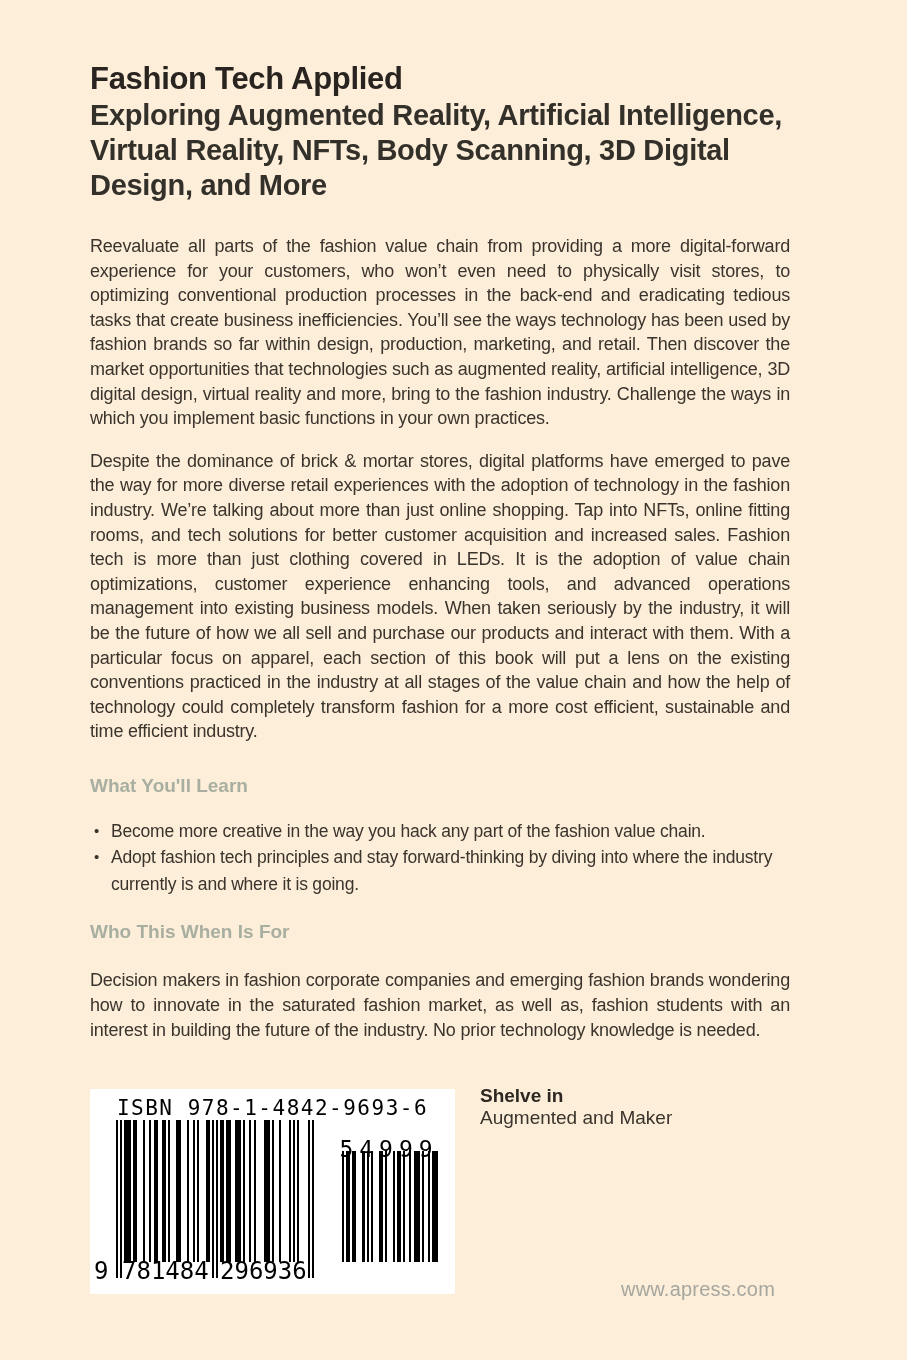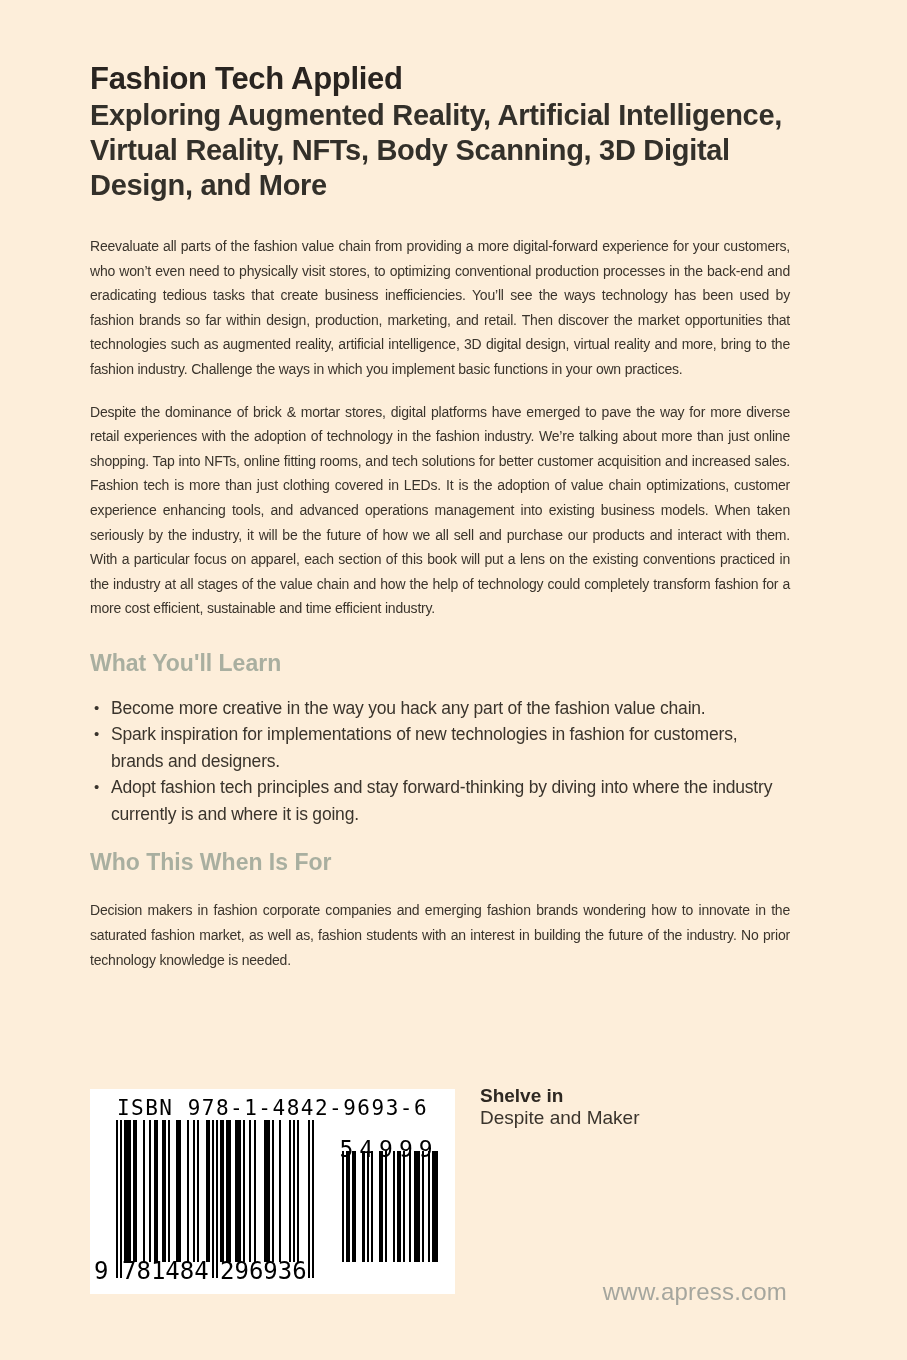--- a/index.html
+++ b/index.html
@@ -17,27 +17,27 @@
   }
   .title{
     margin:0;font-size:31px;line-height:37px;font-weight:700;
     color:#292420;letter-spacing:-0.3px;
   }
   .subtitle{
     margin:1px 0 0 0;font-size:29px;line-height:35px;font-weight:700;
     color:#33302a;letter-spacing:-0.3px;
   }
   .body-para{
-    margin:0;font-size:14px;line-height:24.6px;
+    margin:0;font-size:18px;line-height:24.6px;
     text-align:justify;
   }
   .para-1{margin-top:31px;}
   .para-2{margin-top:18px;}
   .section-heading{
-    margin:0;font-size:23px;line-height:22px;font-weight:700;
+    margin:0;font-size:19px;line-height:22px;font-weight:700;
     color:var(--heading,#a9afa0);letter-spacing:0;
   }
   .learn-heading{margin-top:31px;}
   .audience-heading{margin-top:24px;}
   .bullet-list{
     list-style:none;margin:21px 0 0 0;padding:0;
     font-size:17.5px;line-height:26.5px;
   }
   .bullet-list li{
     position:relative;padding-left:21px;margin:0;
@@ -83,40 +83,39 @@
   
   .meta{
     position:absolute;left:480px;top:1085px;
     font-size:19px;line-height:21.5px;
   }
   .meta-label{font-weight:700;color:#2e2822;}
   .meta-value{font-weight:400;color:#3a342c;}
   .meta-block + .meta-block{margin-top:16px;}
   
   .site{
-    position:absolute;right:120px;top:1278px;
-    font-size:24px;color:var(--muted,#a5a69e);letter-spacing:0.2px;
+    position:absolute;right:132px;top:1278px;
+    font-size:20px;color:var(--muted,#a5a69e);letter-spacing:0.2px;
   }
 </style>
 </head>
 <body>
 
 <div class="page">
 
   <div class="content">
     <h1 class="title">Fashion Tech Applied</h1>
     <h2 class="subtitle">Exploring Augmented Reality, Artificial Intelligence, Virtual Reality, NFTs, Body Scanning, 3D Digital Design, and More</h2>
 
     <p class="body-para para-1">Reevaluate all parts of the fashion value chain from providing a more digital-forward experience for your customers, who won’t even need to physically visit stores, to optimizing conventional production processes in the back-end and eradicating tedious tasks that create business inefficiencies. You’ll see the ways technology has been used by fashion brands so far within design, production, marketing, and retail. Then discover the market opportunities that technologies such as augmented reality, artificial intelligence, 3D digital design, virtual reality and more, bring to the fashion industry. Challenge the ways in which you implement basic functions in your own practices.</p>
     <p class="body-para para-2">Despite the dominance of brick &amp; mortar stores, digital platforms have emerged to pave the way for more diverse retail experiences with the adoption of technology in the fashion industry. We’re talking about more than just online shopping. Tap into NFTs, online fitting rooms, and tech solutions for better customer acquisition and increased sales. Fashion tech is more than just clothing covered in LEDs. It is the adoption of value chain optimizations, customer experience enhancing tools, and advanced operations management into existing business models. When taken seriously by the industry, it will be the future of how we all sell and purchase our products and interact with them. With a particular focus on apparel, each section of this book will put a lens on the existing conventions practiced in the industry at all stages of the value chain and how the help of technology could completely transform fashion for a more cost efficient, sustainable and time efficient industry.</p>
 
     <h3 class="section-heading learn-heading">What You'll Learn</h3>
     <ul class="bullet-list">
       <li><span>Become more creative in the way you hack any part of the fashion value chain.</span></li>
-      <li><span>Spark inspiration for implementations of new technologies in fashion for customers, brands and designers.</span></li>
       <li><span>Adopt fashion tech principles and stay forward-thinking by diving into where the industry currently is and where it is going.</span></li>
     </ul>
 
     <h3 class="section-heading audience-heading">Who This When Is For</h3>
     <p class="body-para audience-para">Decision makers in fashion corporate companies and emerging fashion brands wondering how to innovate in the saturated fashion market, as well as, fashion students with an interest in building the future of the industry. No prior technology knowledge is needed.</p>
   </div>
 
   <div class="barcode-box">
     <div class="isbn-label">ISBN 978-1-4842-9693-6</div>
     <svg class="ean13-svg" xmlns="http://www.w3.org/2000/svg" shape-rendering="crispEdges" viewBox="0 0 95 55.5" preserveAspectRatio="none">
@@ -194,19 +193,19 @@
     <div class="human-digits">
       <span class="hd-lead">9</span>
       <span class="hd-g1">781484</span>
       <span class="hd-g2">296936</span>
     </div>
   </div>
 
   <div class="meta">
     <div class="meta-block">
       <div class="meta-label">Shelve in</div>
-      <div class="meta-value">Despite and Maker</div>
+      <div class="meta-value">Augmented and Maker</div>
     </div>
   </div>
 
   <div class="site">www.apress.com</div>
 
 </div>
 
 </body></html>

